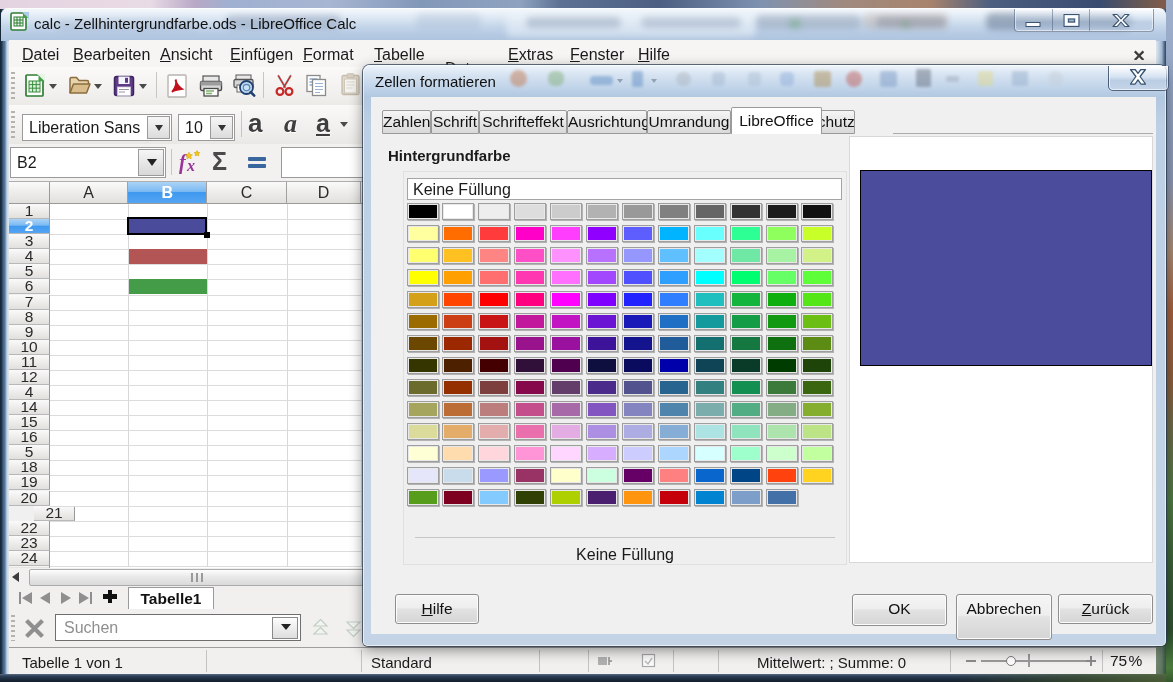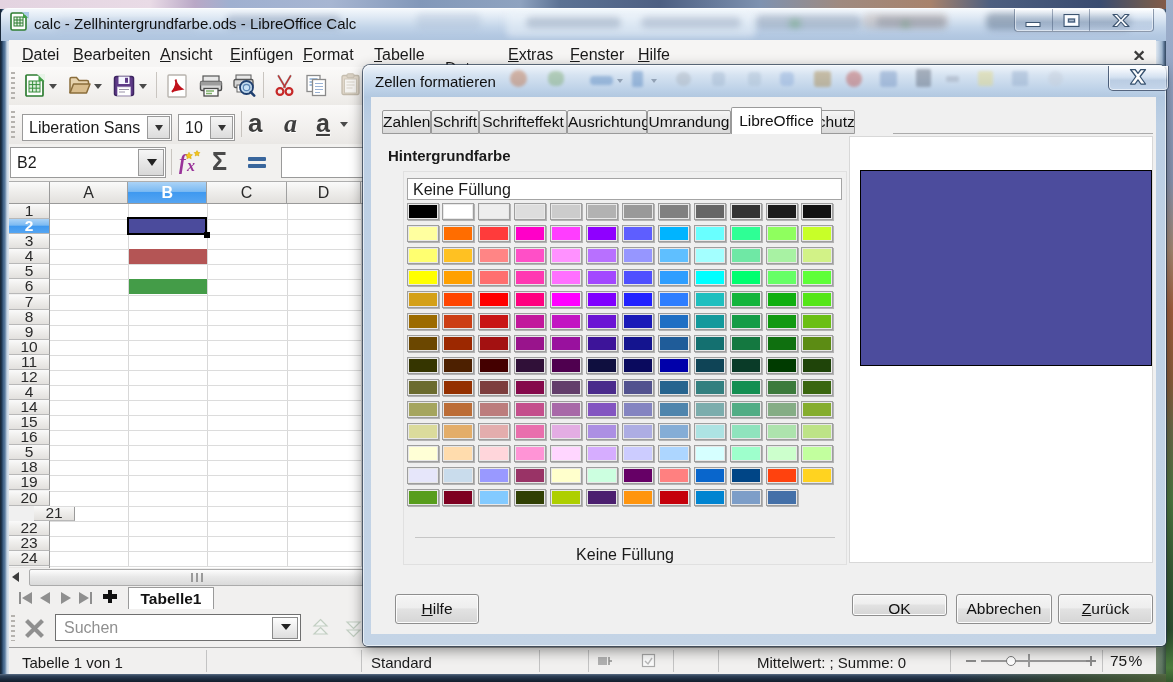--- a/index.html
+++ b/index.html
@@ -493,14 +493,14 @@
 <div class="a" style="left:621.9px;top:489.0px;width:32.0px;height:17px;background:#FF950E;border:1px solid #9e9e9e;box-sizing:border-box;box-shadow:inset 0 0 0 1px #e8e8e8,0.5px 0.5px 0.5px rgba(0,0,0,.25);"></div>
 <div class="a" style="left:657.8px;top:489.0px;width:32.0px;height:17px;background:#C5000B;border:1px solid #9e9e9e;box-sizing:border-box;box-shadow:inset 0 0 0 1px #e8e8e8,0.5px 0.5px 0.5px rgba(0,0,0,.25);"></div>
 <div class="a" style="left:693.7px;top:489.0px;width:32.0px;height:17px;background:#0084D1;border:1px solid #9e9e9e;box-sizing:border-box;box-shadow:inset 0 0 0 1px #e8e8e8,0.5px 0.5px 0.5px rgba(0,0,0,.25);"></div>
 <div class="a" style="left:729.6px;top:489.0px;width:32.0px;height:17px;background:#7D9EC8;border:1px solid #9e9e9e;box-sizing:border-box;box-shadow:inset 0 0 0 1px #e8e8e8,0.5px 0.5px 0.5px rgba(0,0,0,.25);"></div>
 <div class="a" style="left:765.5px;top:489.0px;width:32.0px;height:17px;background:#4470A8;border:1px solid #9e9e9e;box-sizing:border-box;box-shadow:inset 0 0 0 1px #e8e8e8,0.5px 0.5px 0.5px rgba(0,0,0,.25);"></div>
 <div class="a" style="left:415px;top:537px;width:420px;height:1px;background:#c6c6c6;"></div>
 <div class="tx" style="left:403px;top:546px;width:444px;text-align:center;">Keine Füllung</div>
 <div class="a" style="left:849px;top:136px;width:304px;height:427px;background:#fff;border:1px solid #d8d8d8;box-sizing:border-box;"></div>
 <div class="a" style="left:860px;top:170px;width:292px;height:196px;background:#4c4c9d;border:1px solid #000;box-sizing:border-box;"></div>
 <div class="a" style="left:395px;top:594px;width:84px;height:30px;background:linear-gradient(180deg,#f5f5f5,#eeeeee 45%,#e2e2e2 50%,#d5d5d5);border:1px solid #8e8e8e;border-radius:3px;box-sizing:border-box;text-align:center;font-size:15.5px;color:#111;line-height:28px;box-shadow:inset 0 0 0 1px #fcfcfc;"><span style="text-decoration:underline">H</span>ilfe</div>
-<div class="a" style="left:852px;top:594px;width:95px;height:22px;background:linear-gradient(180deg,#f5f5f5,#eeeeee 45%,#e2e2e2 50%,#d5d5d5);border:1px solid #8e8e8e;border-radius:3px;box-sizing:border-box;text-align:center;font-size:15.5px;color:#111;line-height:28px;box-shadow:inset 0 0 0 1px #fcfcfc;">OK</div>
-<div class="a" style="left:956px;top:594px;width:96px;height:30px;background:linear-gradient(180deg,#f5f5f5,#eeeeee 45%,#e2e2e2 50%,#d5d5d5);border:1px solid #8e8e8e;border-radius:3px;box-sizing:border-box;text-align:center;font-size:15.5px;color:#111;line-height:28px;box-shadow:inset 0 0 0 1px #fcfcfc;">Abbrechen</div>
+<div class="a" style="left:852px;top:594px;width:95px;height:32px;background:linear-gradient(180deg,#f5f5f5,#eeeeee 45%,#e2e2e2 50%,#d5d5d5);border:1px solid #8e8e8e;border-radius:3px;box-sizing:border-box;text-align:center;font-size:15.5px;color:#111;line-height:28px;box-shadow:inset 0 0 0 1px #fcfcfc;">OK</div>
+<div class="a" style="left:956px;top:594px;width:96px;height:46px;background:linear-gradient(180deg,#f5f5f5,#eeeeee 45%,#e2e2e2 50%,#d5d5d5);border:1px solid #8e8e8e;border-radius:3px;box-sizing:border-box;text-align:center;font-size:15.5px;color:#111;line-height:28px;box-shadow:inset 0 0 0 1px #fcfcfc;">Abbrechen</div>
 <div class="a" style="left:1058px;top:594px;width:95px;height:30px;background:linear-gradient(180deg,#f5f5f5,#eeeeee 45%,#e2e2e2 50%,#d5d5d5);border:1px solid #8e8e8e;border-radius:3px;box-sizing:border-box;text-align:center;font-size:15.5px;color:#111;line-height:28px;box-shadow:inset 0 0 0 1px #fcfcfc;"><span style="text-decoration:underline">Z</span>urück</div>
 </body></html>

